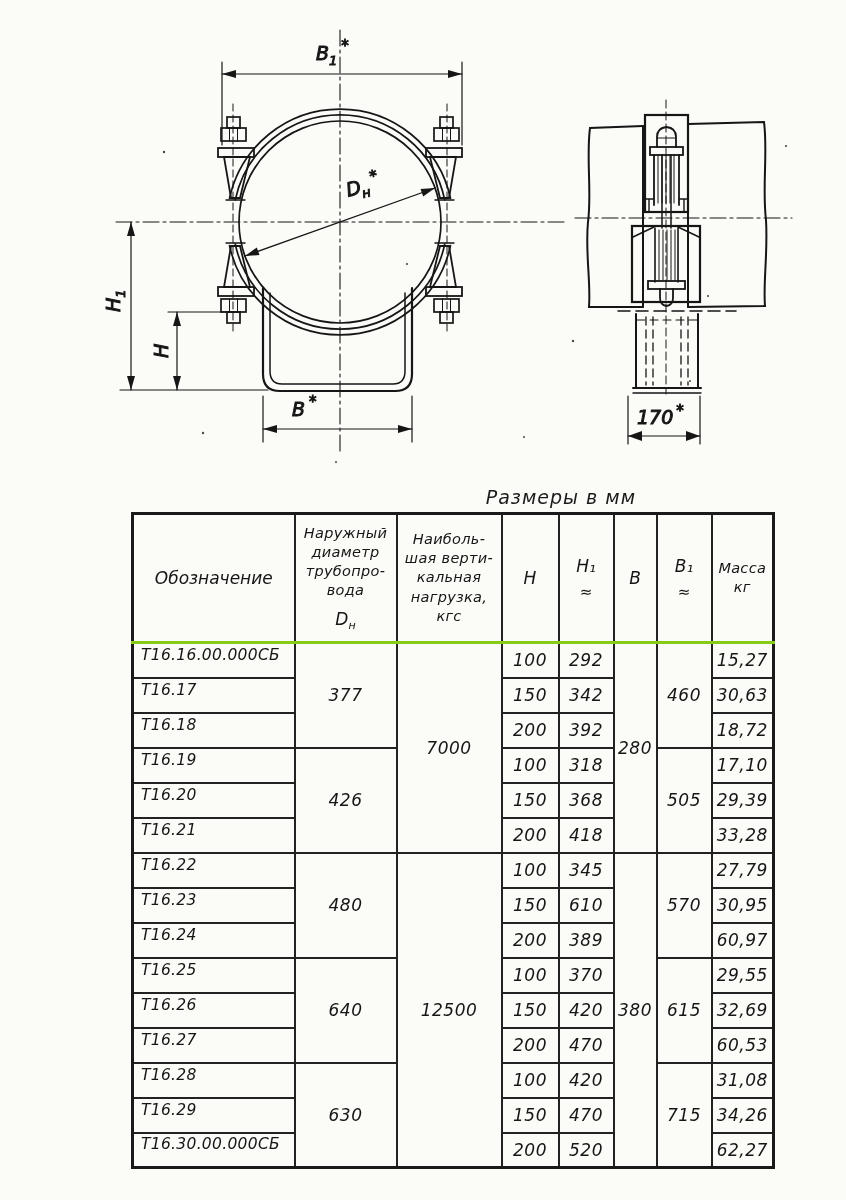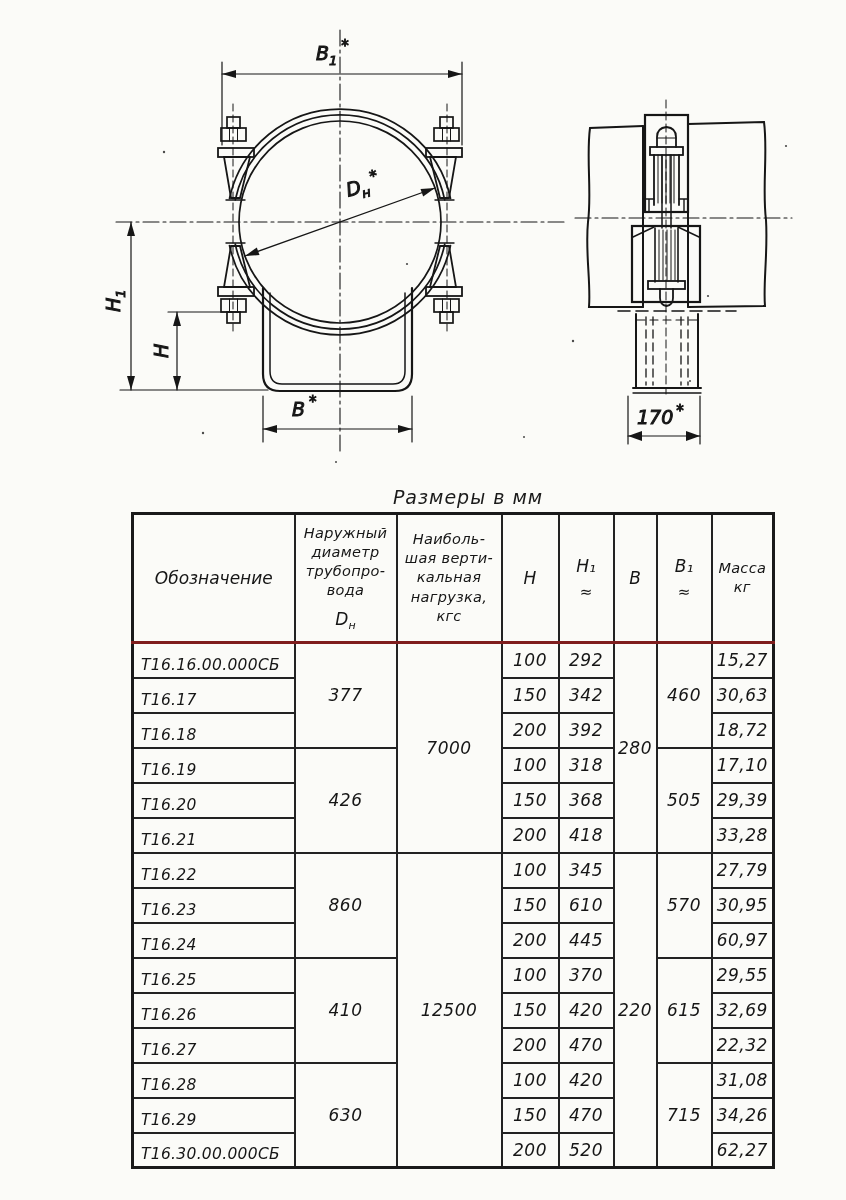--- a/index.html
+++ b/index.html
@@ -6,46 +6,46 @@
   .page{
     position:relative; width:846px; height:1200px;
     background:#fbfbf8; overflow:hidden;
     font-family:"DejaVu Sans",sans-serif; color:#1b1b1b;
   }
   svg{position:absolute; left:0; top:0;}
   .dimtext{font:italic 19px "DejaVu Sans",sans-serif; fill:#161616;}
   .dimtext .sub{font-size:13px;}
   .dimtext .mark{font-size:15px;}
   .title{
-    position:absolute; left:328px; top:486px; width:280px;
-    text-align:center; font:italic 19px "DejaVu Sans",sans-serif;
+    position:absolute; left:356px; top:486px; width:280px;
+    text-align:right; font:italic 19px "DejaVu Sans",sans-serif;
     letter-spacing:1px;
   }
   table.dims{
     position:absolute; left:131px; top:512px; width:641px;
     border-collapse:collapse; table-layout:fixed;
     font:italic 17px "DejaVu Sans",sans-serif; color:#161616;
     border:3px solid #1a1a1a;
   }
   table.dims th, table.dims td{
     border:2px solid #222; text-align:center; vertical-align:middle;
     padding:0; overflow:hidden;
   }
   table.dims thead tr{height:129px;}
   table.dims thead th{font-weight:normal; font-style:italic;}
   table.dims thead th .lines{font-size:14.5px; line-height:1.32; letter-spacing:.3px;}
-  table.dims thead th{border-bottom:3px solid #7f1d1d;}
+  table.dims thead th{border-bottom:3px solid #84cc16;}
   .sym{margin-top:9px; font-size:17px;}
   .sym sub{font-size:11px;}
   .approx{font-size:15px; margin-top:7px; font-style:normal;}
   table.dims tbody tr{height:35px;}
   table.dims tbody td{letter-spacing:.5px; font-size:17px;}
   table.dims tbody td.des{
     text-align:left; vertical-align:bottom;
-    padding:0 2px 3px 7px; font-size:15.5px; letter-spacing:.3px; white-space:nowrap;
+    padding:0 2px 13px 7px; font-size:15.5px; letter-spacing:.3px; white-space:nowrap;
   }
 </style>
 </head>
 <body>
 
 <div class="page">
 
   <svg width="846" height="470" viewBox="0 0 846 470">
 
     <g stroke="#161616" fill="none" stroke-linecap="round">
@@ -292,59 +292,59 @@
           <td class="val">29,39</td>
         </tr>
         <tr>
           <td class="des">Т16.21</td>
           <td class="val">200</td>
           <td class="val">418</td>
           <td class="val">33,28</td>
         </tr>
         <tr>
           <td class="des">Т16.22</td>
-          <td rowspan="3" class="val">860</td>
+          <td rowspan="3" class="val">480</td>
           <td rowspan="9" class="val">12500</td>
           <td class="val">100</td>
           <td class="val">345</td>
-          <td rowspan="9" class="val">220</td>
+          <td rowspan="9" class="val">380</td>
           <td rowspan="3" class="val">570</td>
           <td class="val">27,79</td>
         </tr>
         <tr>
           <td class="des">Т16.23</td>
           <td class="val">150</td>
           <td class="val">610</td>
           <td class="val">30,95</td>
         </tr>
         <tr>
           <td class="des">Т16.24</td>
           <td class="val">200</td>
-          <td class="val">445</td>
+          <td class="val">389</td>
           <td class="val">60,97</td>
         </tr>
         <tr>
           <td class="des">Т16.25</td>
-          <td rowspan="3" class="val">410</td>
+          <td rowspan="3" class="val">640</td>
           <td class="val">100</td>
           <td class="val">370</td>
           <td rowspan="3" class="val">615</td>
           <td class="val">29,55</td>
         </tr>
         <tr>
           <td class="des">Т16.26</td>
           <td class="val">150</td>
           <td class="val">420</td>
           <td class="val">32,69</td>
         </tr>
         <tr>
           <td class="des">Т16.27</td>
           <td class="val">200</td>
           <td class="val">470</td>
-          <td class="val">22,32</td>
+          <td class="val">60,53</td>
         </tr>
         <tr>
           <td class="des">Т16.28</td>
           <td rowspan="3" class="val">630</td>
           <td class="val">100</td>
           <td class="val">420</td>
           <td rowspan="3" class="val">715</td>
           <td class="val">31,08</td>
         </tr>
         <tr>

